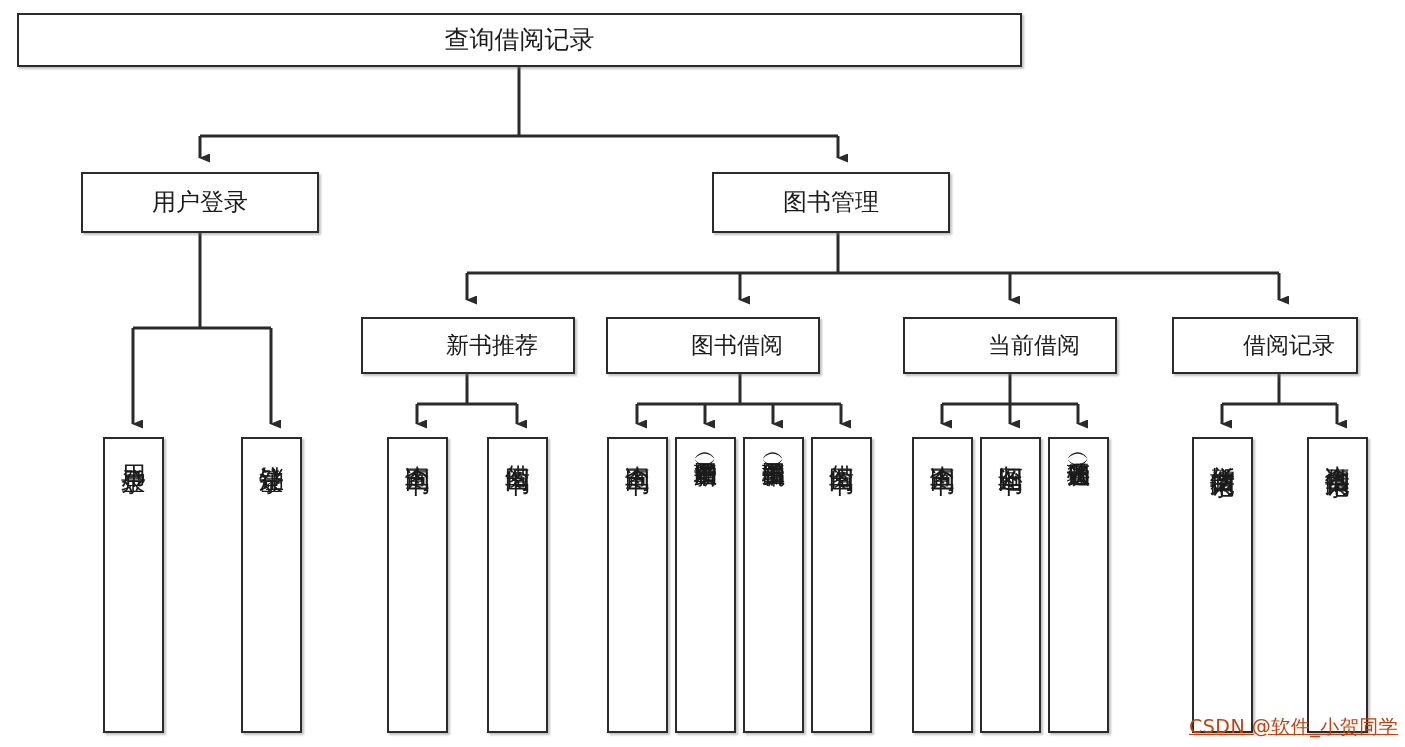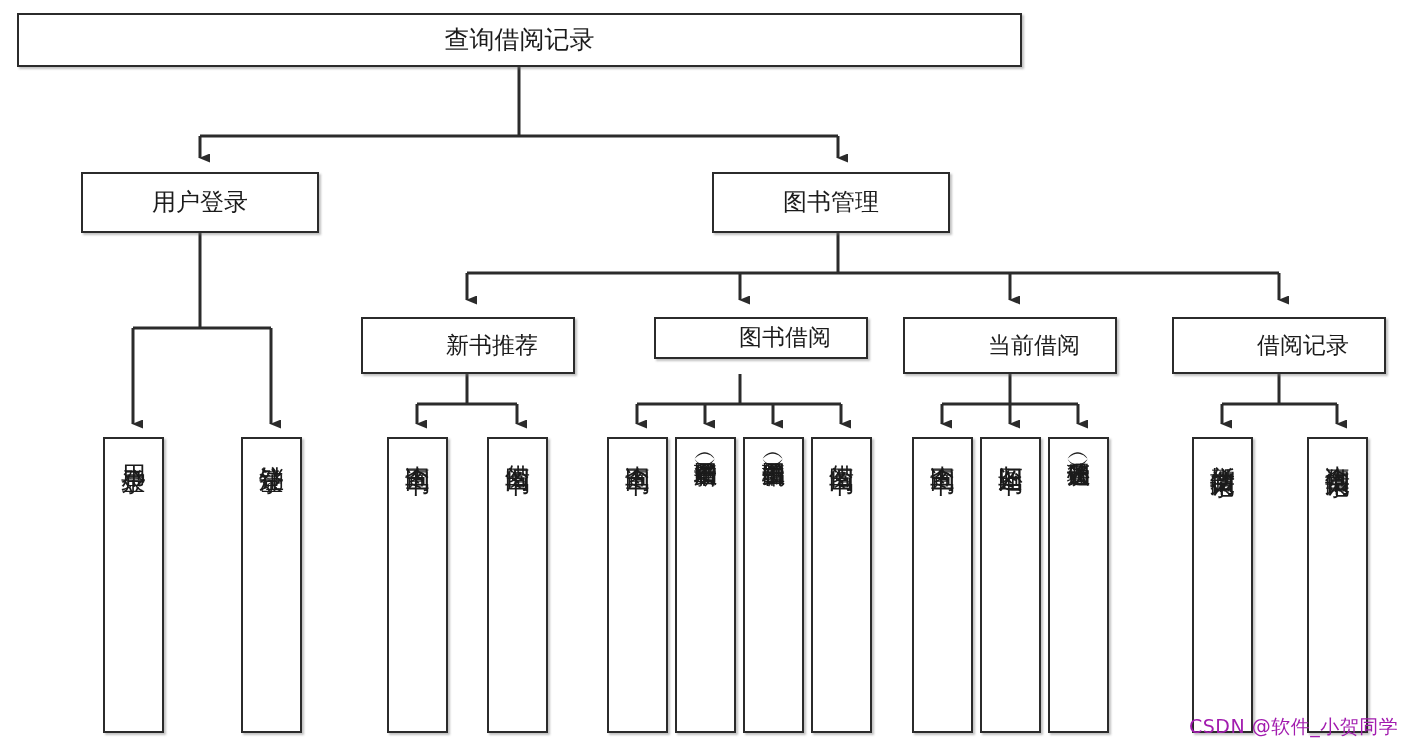--- a/index.html
+++ b/index.html
@@ -59,23 +59,24 @@
     letter-spacing: 2px;
     line-height: 1;
     white-space: nowrap;
   }
   .node.leaf.tall-text .node-label { font-size: 23px; letter-spacing: 0px; }
   #watermark {
     position: absolute;
     left: 1189px;
     top: 714px;
     font-size: 19px;
-    color: #a21caf;
+    color: #c2410c;
     white-space: nowrap;
     letter-spacing: 0.5px;
+    text-decoration: underline;
   }
 </style>
 </head>
 <body>
 
 <div id="diagram-root">
 
   <svg id="connector-layer" viewBox="0 0 1405 747" width="1405" height="747">
     <defs>
       <marker id="arrow" markerWidth="9" markerHeight="11" refX="4.5" refY="10" orient="auto" markerUnits="userSpaceOnUse">
@@ -133,27 +134,27 @@
   <div class="node level1" style="left:81px; top:172px; width:238px; height:61px;">
     <span class="node-label">用户登录</span>
   </div>
   <div class="node level1" style="left:712px; top:172px; width:238px; height:61px;justify-content:center;">
     <span class="node-label">图书管理</span>
   </div>
 
   <div class="node level2" style="left:361px; top:317px; width:214px; height:57px;">
     <span class="node-label">新书推荐</span>
   </div>
-  <div class="node level2" style="left:654px; top:317px; width:214px; height:42px;">
+  <div class="node level2" style="left:606px; top:317px; width:214px; height:57px;">
     <span class="node-label">图书借阅</span>
   </div>
   <div class="node level2" style="left:903px; top:317px; width:214px; height:57px;">
     <span class="node-label">当前借阅</span>
   </div>
-  <div class="node level2" style="left:1172px; top:317px; width:214px; height:57px;">
+  <div class="node level2" style="left:1172px; top:317px; width:186px; height:57px;">
     <span class="node-label">借阅记录</span>
   </div>
 
   <div class="node leaf" style="left:103px; top:437px; width:61px; height:296px;">
     <span class="node-label">用户登录</span>
   </div>
   <div class="node leaf" style="left:241px; top:437px; width:61px; height:296px;">
     <span class="node-label">注销登录</span>
   </div>
 

